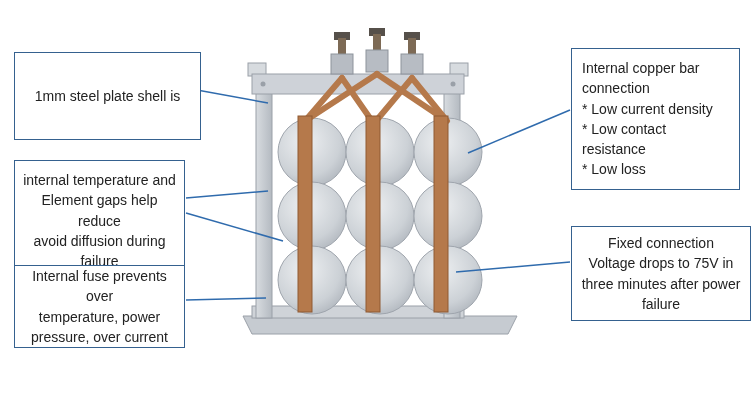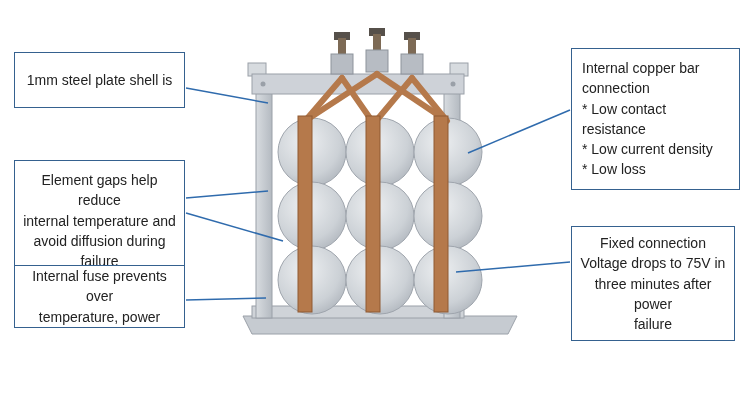--- a/index.html
+++ b/index.html
@@ -15,25 +15,25 @@
     position:absolute;
     background:#ffffff;
     border:1px solid #35618f;
     box-sizing:border-box;
     color:#222222;
     font-size:14px;
     line-height:1.45;
     text-align:center;
     padding:10px 8px;
   }
-  .c1{left:14px;top:52px;width:171px;padding:17px 10px;}
+  .c1{left:14px;top:52px;width:187px;padding:33px 10px;}
   .c2{left:14px;top:160px;width:171px;padding:9px 8px;}
   .c3{left:14px;top:265px;width:171px;padding:0 8px;}
   .c4{left:571px;top:48px;width:169px;text-align:left;padding:9px 10px;}
-  .c5{left:571px;top:226px;width:164px;padding:6px 4px;}
+  .c5{left:571px;top:226px;width:180px;padding:6px 4px;}
 </style>
 </head>
 <body>
 
 <div class="stage">
 
   <svg class="art" width="751" height="400" viewBox="0 0 751 400">
     <defs>
       <radialGradient id="elemGrad" cx="40%" cy="35%" r="78%">
         <stop offset="0%" stop-color="#edeff1"></stop>
@@ -112,36 +112,37 @@
       <line x1="570" y1="110" x2="468" y2="153"></line>
       <line x1="570" y1="262" x2="456" y2="272"></line>
     </g>
   </svg>
 
   <div class="callout c1">
       <div>1mm steel plate shell is</div>
     </div>
 
   <div class="callout c2">
+      <div>internal temperature and</div>
       <div>Element gaps help reduce</div>
-      <div>internal temperature and</div>
       <div>avoid diffusion during</div>
       <div>failure</div>
     </div>
 
   <div class="callout c3">
       <div>Internal fuse prevents over</div>
       <div>temperature, power</div>
+      <div>pressure, over current</div>
     </div>
 
   <div class="callout c4">
       <div>Internal copper bar</div>
       <div>connection</div>
+      <div>* Low current density</div>
       <div>* Low contact resistance</div>
-      <div>* Low current density</div>
       <div>* Low loss</div>
     </div>
 
   <div class="callout c5">
       <div>Fixed connection</div>
       <div>Voltage drops to 75V in</div>
       <div>three minutes after power</div>
       <div>failure</div>
     </div>
 

